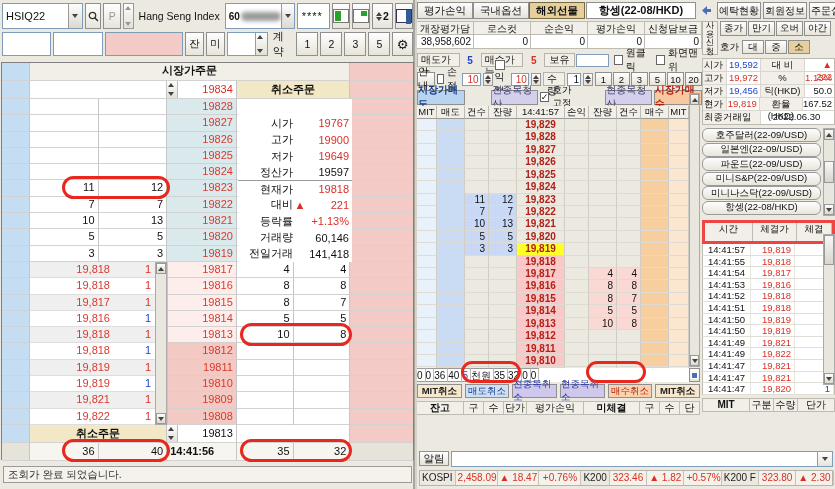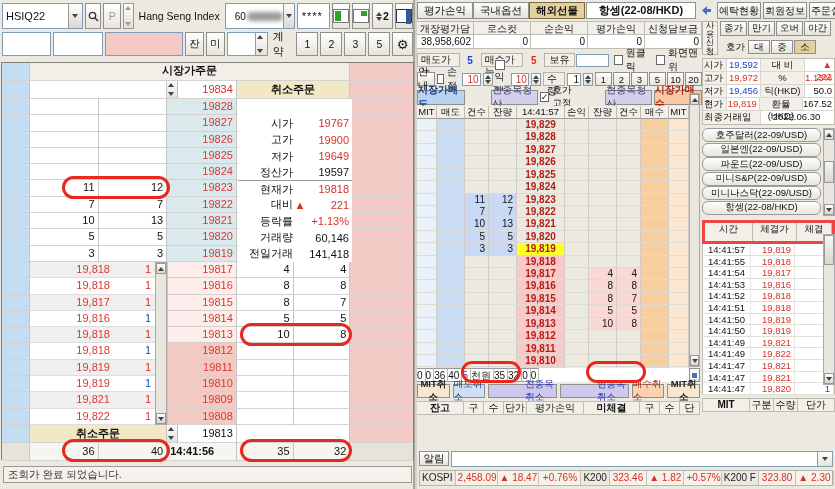--- a/index.html
+++ b/index.html
@@ -96,32 +96,32 @@
 .rrow .w5.yel{background:#ffff29;color:#b02018;}
 .vb{background:#c9d9f5;}
 .vp{background:#fad8d3;}
 .lscroll{position:absolute;left:272px;top:-13px;width:11px;height:274px;}
 .rtotals{position:absolute;left:0;top:368px;width:283px;display:flex;height:14px;font-size:10px;background:#fff;}
 .rtotals>div{border-right:1px solid #bdbbb2;border-bottom:1px solid #9a9a9a;border-top:1px solid #9a9a9a;line-height:13px;text-align:right;padding-right:2px;}
 .cbtns{position:absolute;left:0;top:384px;width:283px;height:15px;display:flex;gap:3px;font-size:9.5px;}
 .cbtn{height:14px;border:1px solid #8f8f8f;display:flex;align-items:center;justify-content:center;}
 .cbtn.tan{background:#f6e7cd;color:#222;}
 .cbtn.blu{background:#cfe0f4;color:#123c8a;}
-.cbtn.lav{background:#cfc8ec;color:#2233aa;padding-left:36px;}
+.cbtn.lav{background:#cfc8ec;color:#2233aa;}
 .cbtn.org{background:#fad3ae;color:#b02010;}
 .phead{position:absolute;left:0;top:401px;width:283px;display:flex;height:14px;font-size:10px;background:#f1efe7;}
 .phead>div{border:1px solid #bdbbb2;border-left:none;text-align:center;line-height:12px;overflow:hidden;}
 .pw1{width:47px;font-weight:bold;}.pw2{width:20px;}.pw3{width:20px;}.pw4{width:23px;}.pw5{width:57px;}.pw6{width:56px;font-weight:bold;}.pw7{width:20px;}.pw8{width:20px;}.pw9{width:20px;}
 
 
 .rside{position:absolute;left:285px;top:0;width:133px;}
 .usebox{position:absolute;left:0;top:21px;width:16px;height:34px;background:#f1efe7;border:1px solid #b5b3aa;font-size:8.5px;line-height:8.5px;text-align:center;display:flex;flex-direction:column;justify-content:center;}
 .sess{position:absolute;left:18px;top:21px;display:flex;gap:1px;}
 .sess .btn{width:27px;height:15px;font-size:9.5px;}
-.quote{position:absolute;left:24px;top:40px;display:flex;gap:1px;align-items:center;font-size:9.5px;}
+.quote{position:absolute;left:18px;top:40px;display:flex;gap:1px;align-items:center;font-size:9.5px;}
 .quote .qlab{padding-right:2px;}
 .quote .btn{width:22px;height:14px;font-size:9.5px;}
 .quote .btn.sel{background:#e5cf9c;}
 .rinfo{position:absolute;left:0;top:58px;width:133px;font-size:9.5px;background:#fff;border:1px solid #bdbbb2;}
 .rinfo .rirow{display:flex;height:13px;line-height:12px;border-bottom:1px solid #d8d6ce;}
 .rinfo .l1{width:24px;background:#f1efe7;border-right:1px solid #d8d6ce;padding-left:1px;}
 .rinfo .v1{width:34px;text-align:right;padding-right:2px;border-right:1px solid #d8d6ce;}
 .rinfo .l2{width:44px;background:#f1efe7;border-right:1px solid #d8d6ce;text-align:center;}
 .rinfo .v2{flex:1;text-align:right;padding-right:2px;}
 .rinfo .lastrow .l1{width:58px;}
@@ -174,21 +174,21 @@
           </svg>
       </div>
       <div class="btn" style="width:22px;color:#999;">
           <span>P</span>
         </div>
       <div class="spin">
           <div class="tri-up" style="border-bottom-color:#999;"></div>
           <div class="tri-dn" style="border-top-color:#999;"></div>
         </div>
       <div style="display:flex;align-items:center;padding:0 3px;white-space:nowrap;font-size:10.5px;">Hang Seng Index</div>
-      <div class="combo" style="flex:1;min-width:70px;padding-left:9px;">
+      <div class="combo" style="flex:1;min-width:70px;padding-left:3px;font-weight:bold;">
         <span style="font-size:10px;">60</span>
         <span class="blur" style="width:46px;height:9px;margin-left:1px;"></span>
         <span class="arr">
             <div class="tri-dn"></div>
           </span>
       </div>
       <div class="field" style="width:40px;display:flex;align-items:center;padding-left:4px;letter-spacing:1px;">****</div>
       <div class="btn" style="width:20px;">
         <div class="iconbox" style="background:#fff;border:1px solid #777;">
             <div style="position:absolute;left:1px;top:1px;width:6px;height:10px;background:#2ca02c;"></div>

